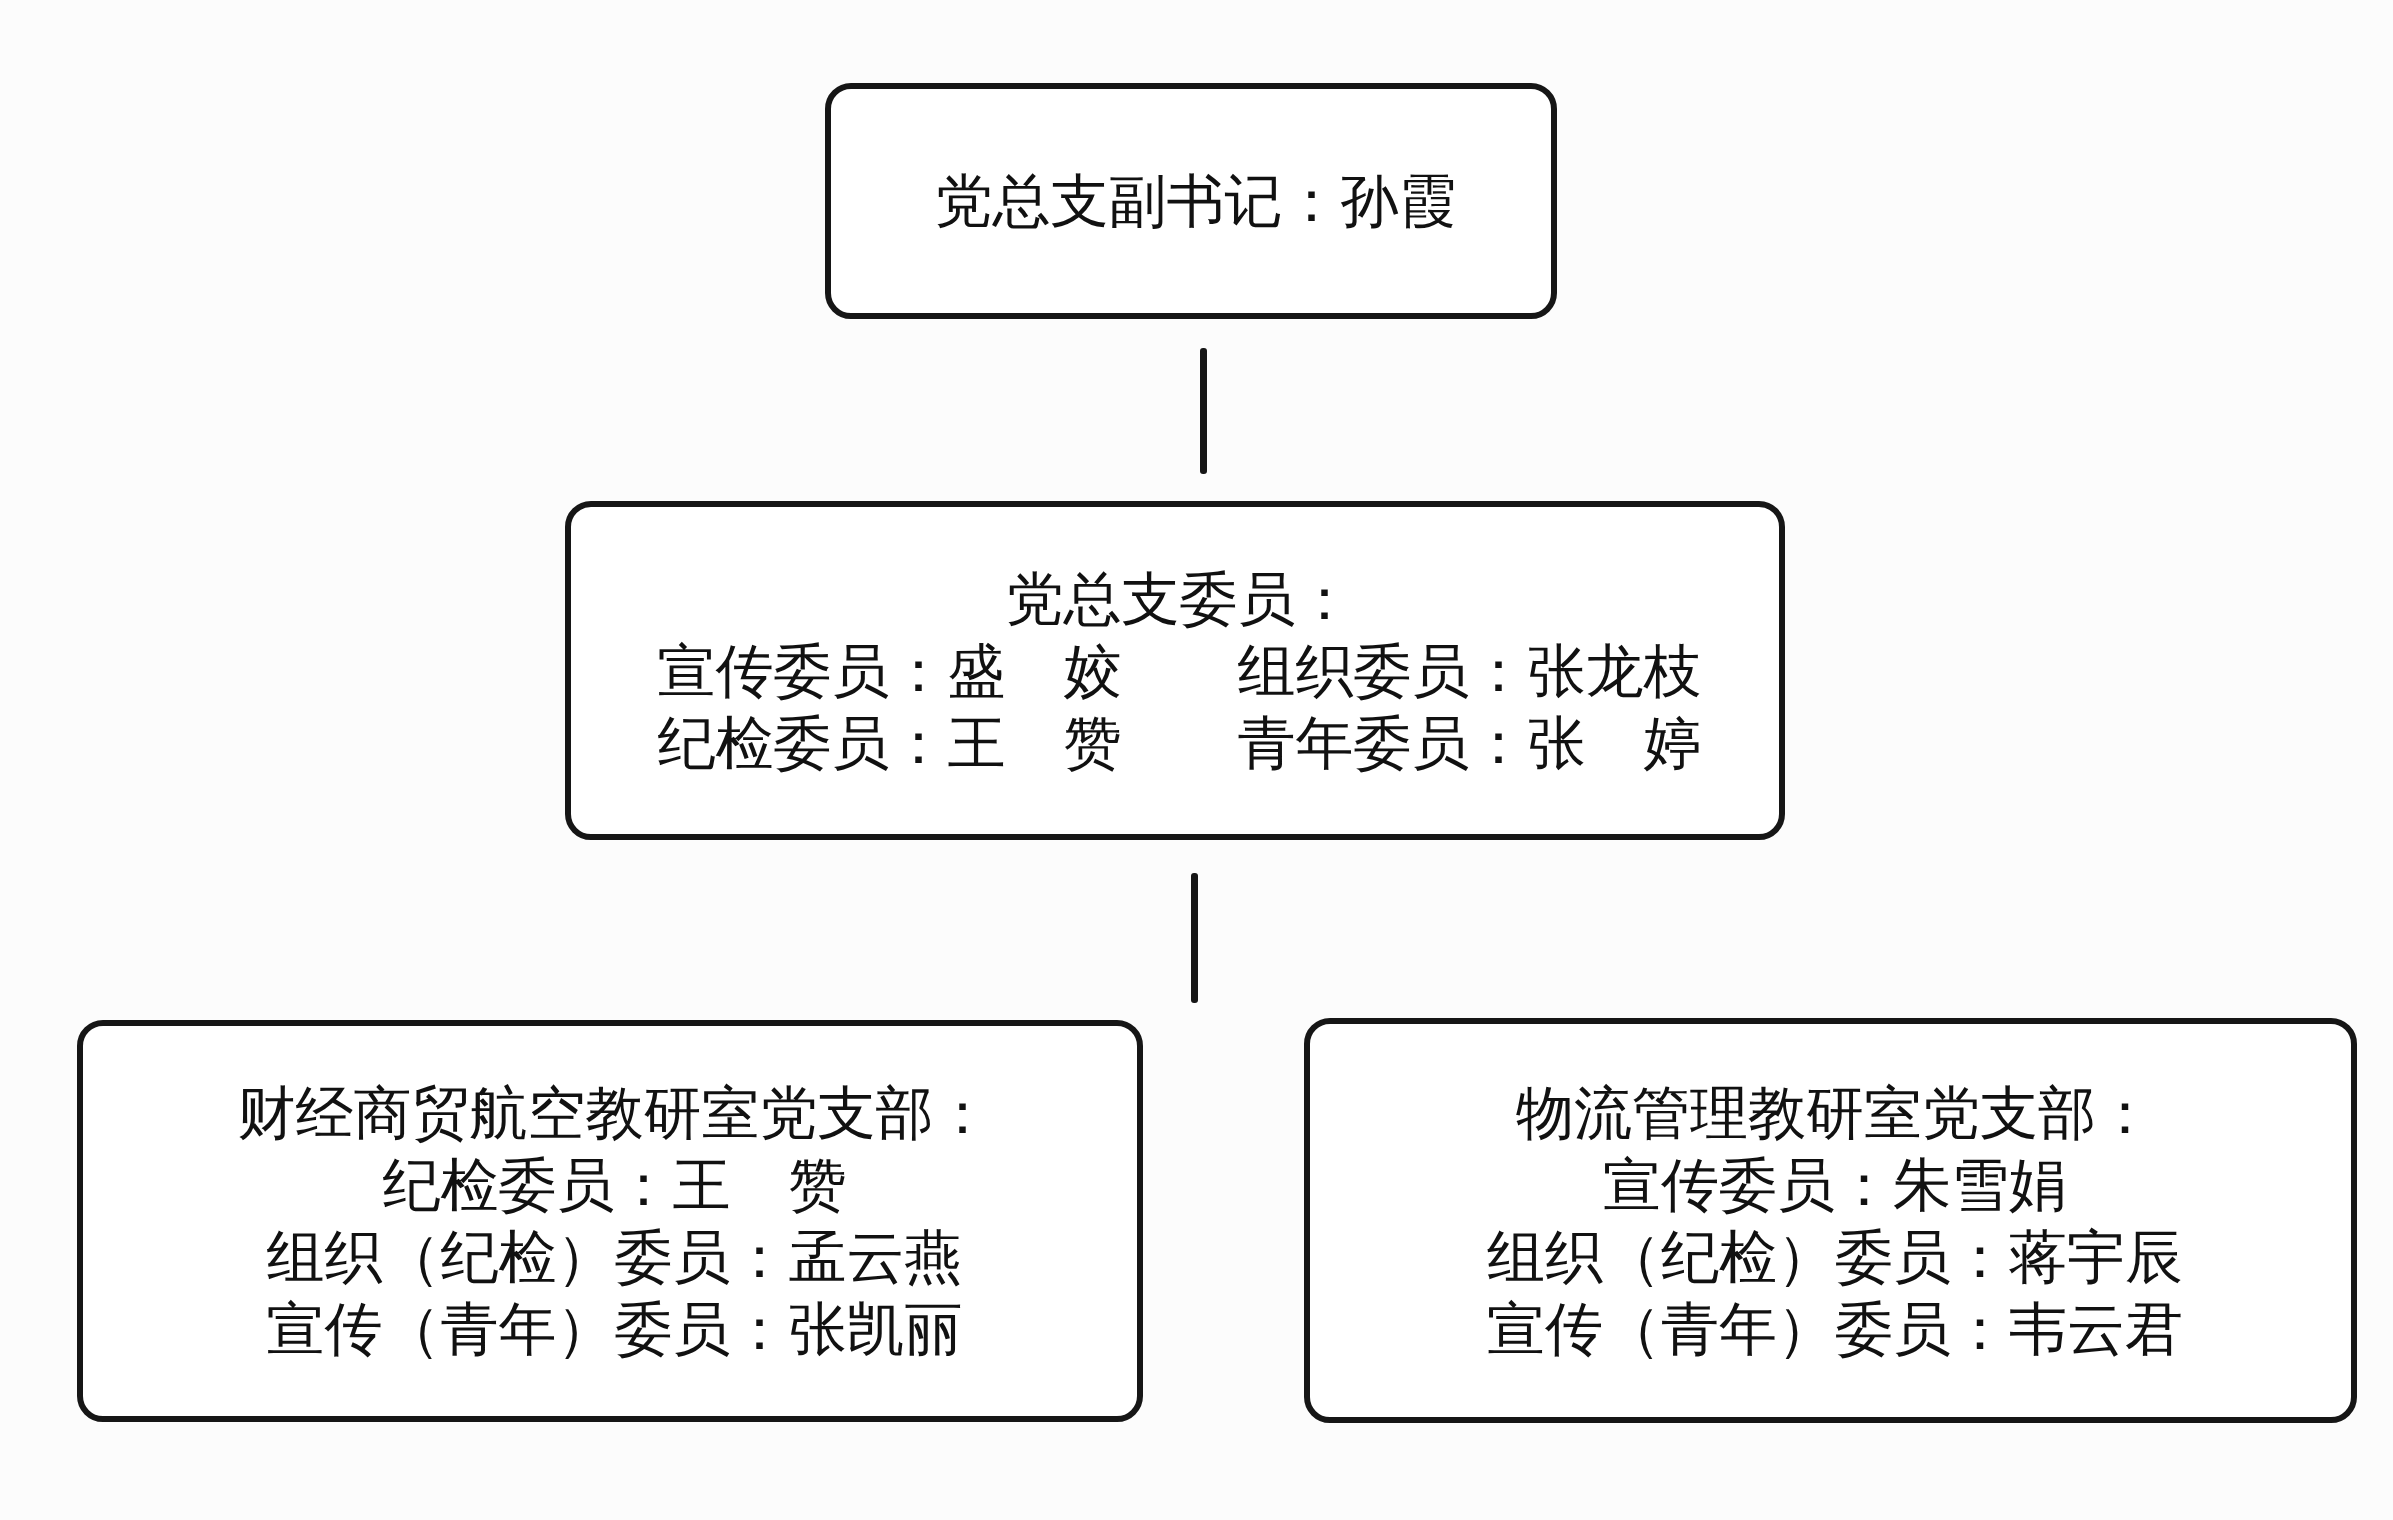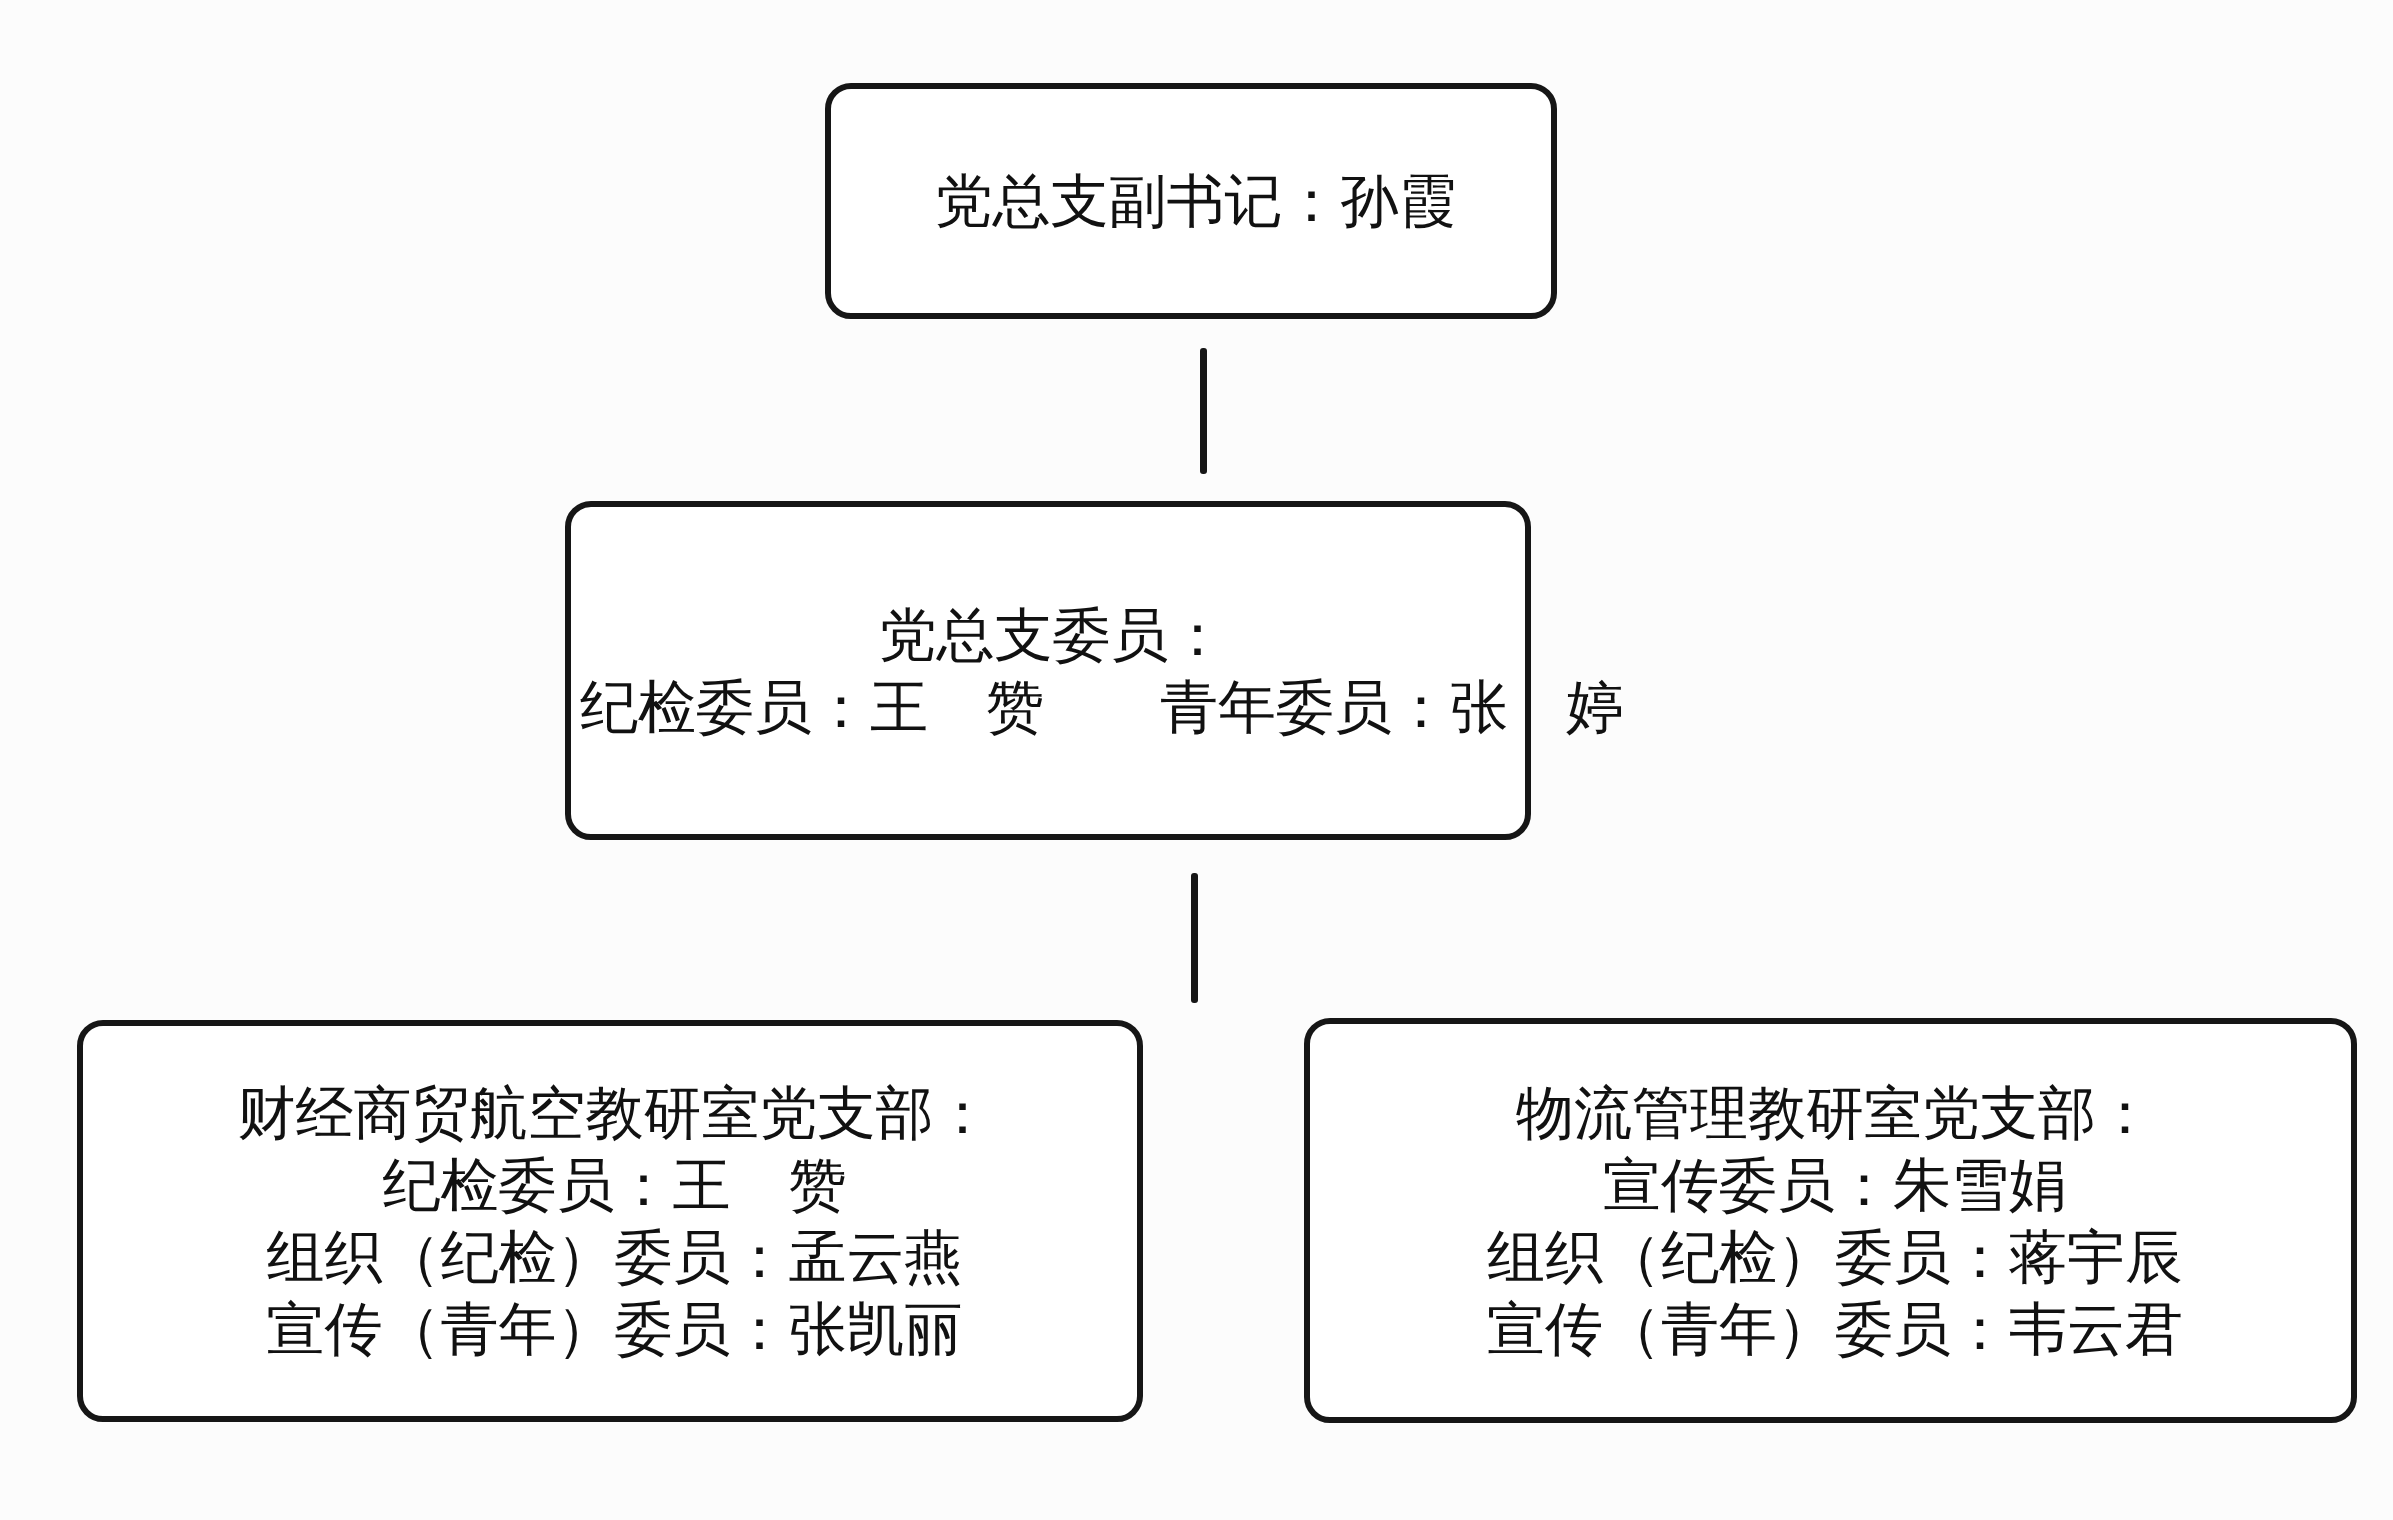--- a/index.html
+++ b/index.html
@@ -23,21 +23,21 @@
     display: flex;
     flex-direction: column;
     justify-content: center;
     text-align: center;
     font-size: 58px;
     line-height: 72px;
     white-space: nowrap;
     padding-left: 9px;
   }
   .node-top    { left: 825px;  top: 83px;   width: 732px;  height: 236px; }
-  .node-mid    { left: 565px;  top: 501px;  width: 966px; height: 339px; }
+  .node-mid    { left: 565px;  top: 501px;  width: 1220px; height: 339px; }
   .node-bleft  { left: 77px;   top: 1020px; width: 1066px; height: 402px; }
   .node-bright { left: 1304px; top: 1018px; width: 1053px; height: 405px; }
   .connector {
     position: absolute;
     width: 7px;
     background: #161616;
     border-radius: 3px;
   }
   .connector-top    { left: 1200px; top: 348px; height: 126px; }
   .connector-bottom { left: 1191px; top: 873px; height: 130px; }
@@ -48,20 +48,21 @@
 <div class="canvas">
 
   <div class="node node-top">
     <div>党总支副书记：孙霞</div>
   </div>
 
   <div class="connector connector-top"></div>
 
   <div class="node node-mid">
     <div>党总支委员：</div>
+    <div>宣传委员：盛　姣　　组织委员：张龙枝</div>
     <div>纪检委员：王　赞　　青年委员：张　婷</div>
   </div>
 
   <div class="connector connector-bottom"></div>
 
   <div class="node node-bleft">
     <div>财经商贸航空教研室党支部：</div>
     <div>纪检委员：王　赞</div>
     <div>组织（纪检）委员：孟云燕</div>
     <div>宣传（青年）委员：张凯丽</div>

